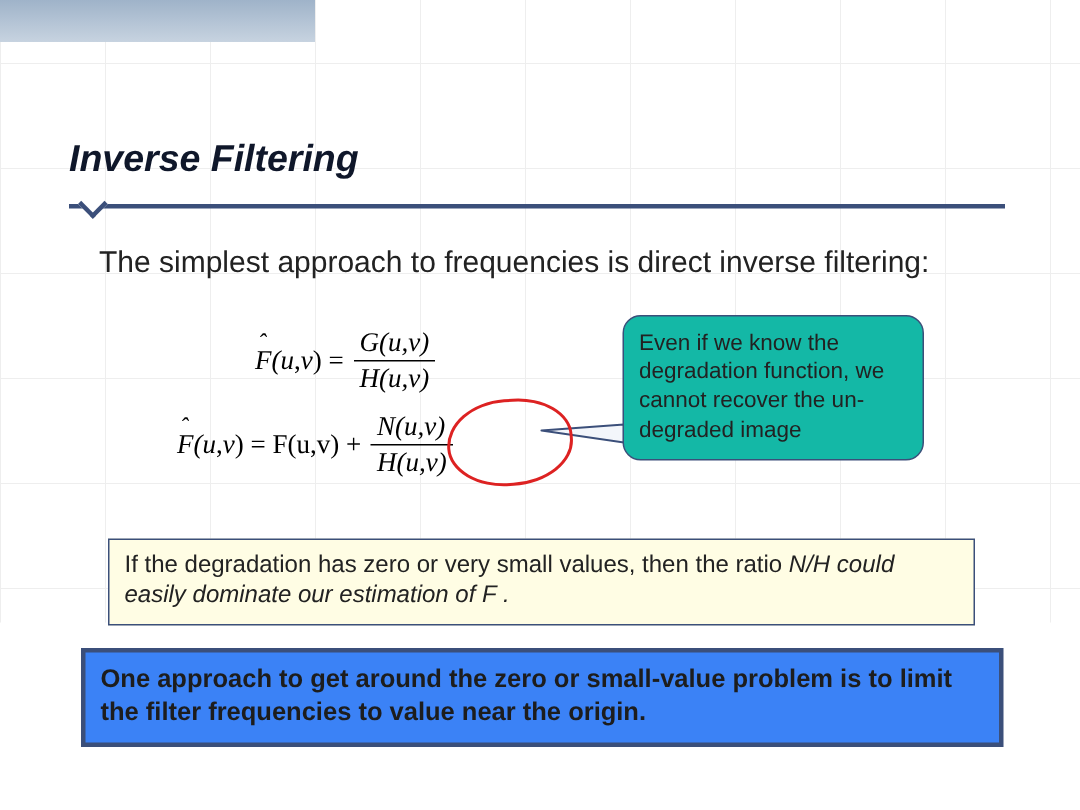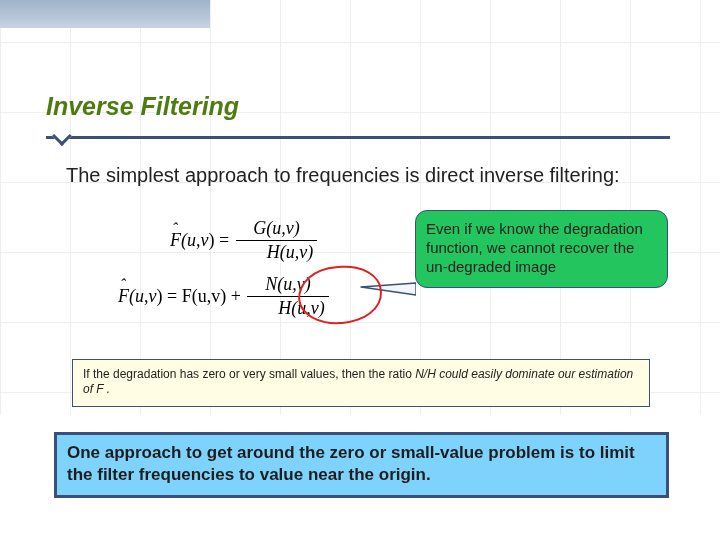--- a/index.html
+++ b/index.html
@@ -46,21 +46,21 @@
     transform: rotate(-45deg);
     transform-origin: top left;
     z-index: 3;
   }
   .title {
     position: absolute;
     top: 92px; left: 46px;
     font-style: italic;
     font-weight: bold;
     font-size: 25px;
-    color: #4d7c0f;
+    color: #0f172a;
     z-index: 3;
   }
   .intro {
     position: absolute;
     top: 163px; left: 66px;
     width: 585px;
     font-size: 20px;
     color: #222;
     line-height: 1.25;
     z-index: 3;
@@ -79,47 +79,46 @@
     top: 274px; left: 118px;
     font-family: "Times New Roman", serif;
     font-size: 18px;
     z-index: 3;
     display: flex;
     align-items: center;
   }
   .frac {
     display: inline-flex;
     flex-direction: column;
-    text-align: center;
     vertical-align: middle;
     margin: 0 2px;
   }
   .frac .num { border-bottom: 1.3px solid #000; padding: 0 4px 1px 4px; }
-  .frac .den { padding: 1px 4px 0 4px; margin-left: 27px; }
+  .frac .den { padding: 1px 4px 0 4px; }
   .hat { position: relative; display: inline-block; }
   .hat::before {
     content: "ˆ";
     position: absolute;
     left: 2px; top: -10px;
     font-size: 16px;
   }
   .ring {
     position: absolute;
     top: 266px; left: 298px;
     width: 84px; height: 58px;
     border: 2.5px solid #d22;
     border-radius: 50% 48% 52% 50% / 55% 48% 52% 50%;
     transform: rotate(-4deg);
     z-index: 5;
   }
   .callout {
     position: absolute;
     top: 210px; left: 415px;
-    width: 253px;
-    background: #22c55e;
+    width: 201px;
+    background: #14b8a6;
     border: 1.5px solid #3b4f7a;
     border-radius: 12px;
     padding: 8px 10px 10px 10px;
     font-size: 15px;
     color: #222;
     line-height: 1.28;
     z-index: 4;
   }
   .callout-tail {
     position: absolute;
@@ -127,36 +126,36 @@
     width: 60px; height: 16px;
     z-index: 4;
   }
   .note1 {
     position: absolute;
     top: 359px; left: 72px;
     width: 578px;
     border: 1.5px solid #3b4f7a;
     background: #fffde4;
     padding: 7px 10px 8px 10px;
-    font-size: 12px;
+    font-size: 16px;
     color: #222;
     z-index: 3;
     line-height: 1.28;
   }
   .note1 em { font-style: italic; }
   .note2 {
     position: absolute;
     top: 432px; left: 54px;
     width: 615px;
     background: #3b4f7a;
     padding: 3px;
     z-index: 3;
   }
   .note2-inner {
-    background: #7dd3fc;
+    background: #3b82f6;
     padding: 7px 10px 9px 10px;
     font-size: 17px;
     font-weight: bold;
     color: #1d1d1d;
     line-height: 1.3;
   }
 </style>
 </head>
 <body>
 

